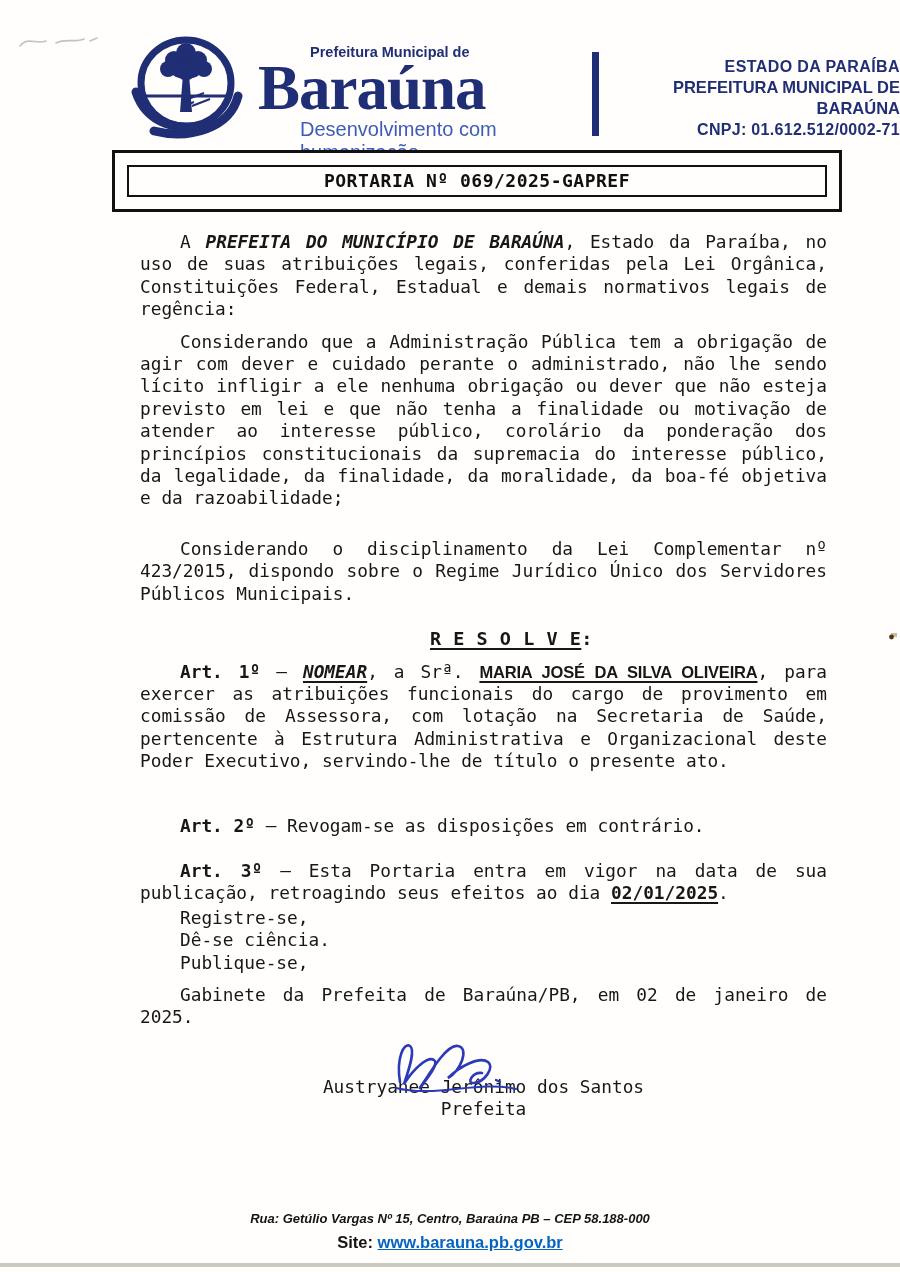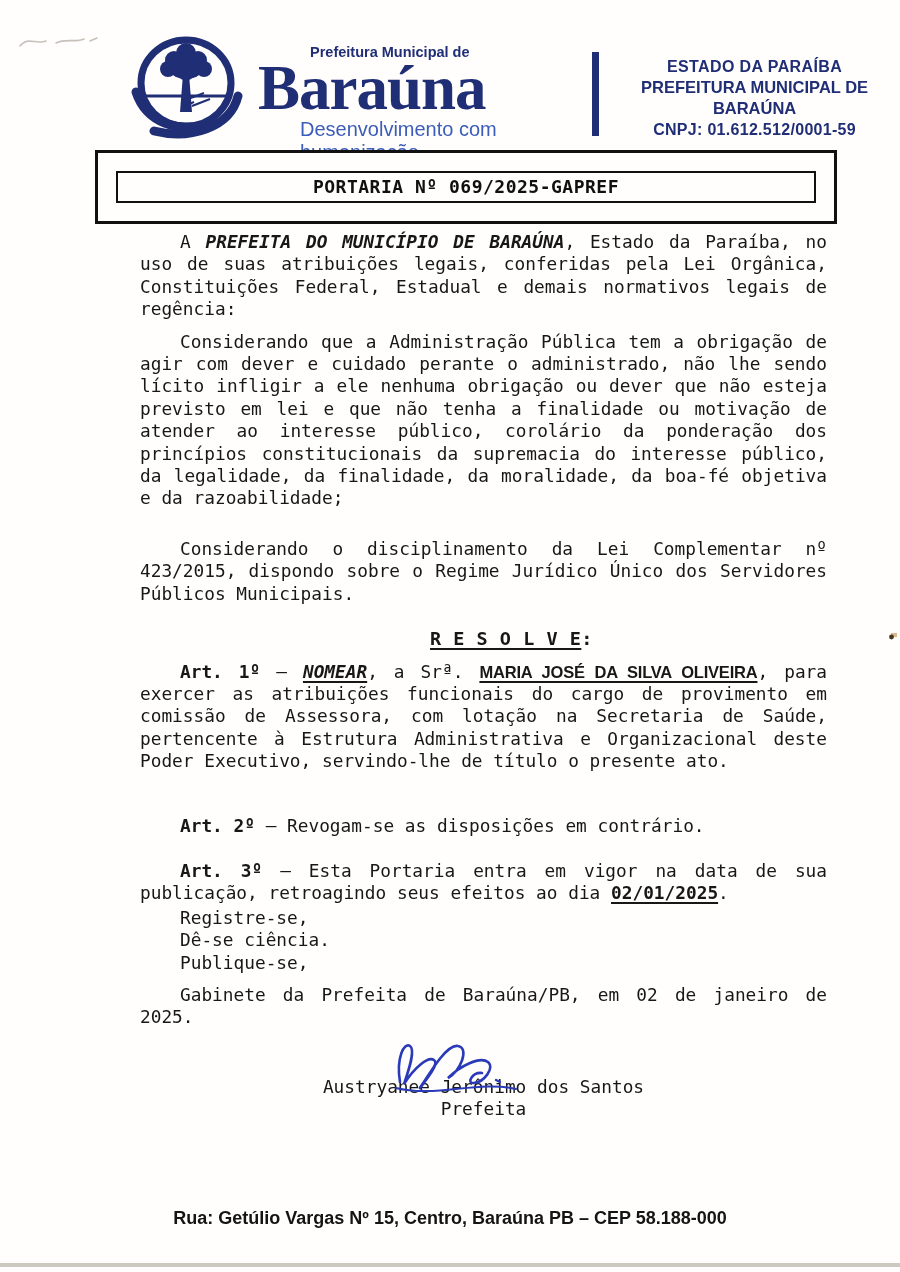--- a/index.html
+++ b/index.html
@@ -10,43 +10,43 @@
     font-family:"DejaVu Sans Mono",monospace;color:#1b1b1b;
   }
   
   .header{position:absolute;left:126px;top:36px;display:flex;align-items:flex-start;}
   .logo-svg{width:120px;height:104px;flex:0 0 auto;}
   .wordmark-block{position:relative;margin-left:12px;padding-top:8px;}
   .pretitle{margin-left:52px;font-family:"Liberation Sans",sans-serif;font-weight:600;font-size:14.5px;color:#202e76;}
   .wordmark{font-family:"Liberation Serif",serif;font-weight:700;font-size:63px;line-height:56px;color:#202e76;letter-spacing:-1px;}
   .tagline{margin-left:42px;margin-top:2px;font-family:"Liberation Sans",sans-serif;font-size:20px;color:#3b5cb8;}
   .hdr-divider{width:7px;height:84px;background:#202e76;margin:16px 10px 0 14px;flex:0 0 auto;}
-  .gov-block{margin-top:20px;text-align:center;color:#202e76;font-family:"Liberation Sans",sans-serif;font-weight:700;width:330px;line-height:21px;}
+  .gov-block{margin-top:20px;text-align:right;color:#202e76;font-family:"Liberation Sans",sans-serif;font-weight:700;width:330px;line-height:21px;}
   .gov-line1{font-size:16px;letter-spacing:.4px;}
   .gov-line2{font-size:16.5px;}
   .gov-line3{font-size:16px;letter-spacing:.3px;}
   
-  .title-box{position:absolute;left:95px;top:150px;width:700px;border:3px solid #111;padding:18px;background:#fffefc;}
+  .title-box{position:absolute;left:112px;top:150px;width:700px;border:3px solid #111;padding:12px;background:#fffefc;}
   .title-inner{border:2px solid #111;text-align:center;font-weight:700;font-size:18px;line-height:28px;letter-spacing:.5px;color:#101010;}
   
   .doc-body{position:absolute;left:140px;top:231px;width:687px;font-size:17.8px;line-height:22.4px;text-align:justify;color:#171717;}
   .para{margin:0;text-indent:40px;}
   .mt23{margin-top:23px}.mt26{margin-top:10px}.mt27{margin-top:42px}.mt28{margin-top:28px}
   .b{font-weight:700;}
   .bi{font-weight:700;font-style:italic;}
   .u{text-decoration:underline;text-underline-offset:3px;text-decoration-thickness:1.6px;}
   .resolve{margin-top:23px;padding-left:56px;text-indent:0;font-weight:700;font-size:18.5px;letter-spacing:.5px;text-align:center;}
   .name-sans{font-family:"Liberation Sans",sans-serif;font-weight:700;font-size:16.5px;letter-spacing:-.2px;}
   .closing-line{text-indent:40px;text-align:left;}
   .first-closing{margin-top:2px;}
   .sig-block{margin-top:47px;text-align:center;position:relative;text-indent:0;}
   .sig-scribble{position:absolute;left:252px;top:-40px;width:164px;height:64px;pointer-events:none;}
   
   .footer{position:absolute;left:0;top:1206px;width:900px;text-align:center;font-family:"Liberation Sans",sans-serif;font-weight:700;color:#141414;}
-  .footer-address{font-size:18px;line-height:25px;}
+  .footer-address{font-size:13px;line-height:25px;font-style:italic;}
   .footer-site{font-size:16.5px;line-height:23px;}
   .footer-link{color:#0563c1;text-decoration:underline;cursor:pointer;}
   
   .pencil-mark{position:absolute;left:18px;top:30px;width:96px;height:24px;opacity:.75;}
   .edge-speck{position:absolute;left:888px;top:632px;width:10px;height:9px;}
   .bottom-band{position:absolute;left:0;top:1263px;width:900px;height:4px;background:#ccc9c1;}
 </style>
 </head>
 <body>
 
@@ -82,21 +82,21 @@
       <div class="pretitle">Prefeitura Municipal de</div>
       <div class="wordmark">Baraúna</div>
       <div class="tagline">Desenvolvimento com humanização</div>
     </div>
 
     <div class="hdr-divider"></div>
 
     <div class="gov-block">
       <div class="gov-line1">ESTADO DA PARAÍBA</div>
       <div class="gov-line2">PREFEITURA MUNICIPAL DE BARAÚNA</div>
-      <div class="gov-line3">CNPJ: 01.612.512/0001-59</div>
+      <div class="gov-line3">CNPJ: 01.612.512/0002-71</div>
     </div>
   </header>
 
   <div class="title-box">
     <div class="title-inner">PORTARIA Nº 069/2025-GAPREF</div>
   </div>
 
   <main class="doc-body">
 
     <p class="para"><span>A </span><span class="bi">PREFEITA DO MUNICÍPIO DE BARAÚNA</span><span>, Estado da Paraíba, no uso de suas atribuições legais, conferidas pela Lei Orgânica, Constituições Federal, Estadual e demais normativos legais de regência:</span></p>
@@ -133,17 +133,18 @@
     </div>
   </main>
 
   <svg class="edge-speck" viewBox="0 0 10 9">
     <rect x="3" y="1" width="6" height="4" fill="#d9b98a"></rect>
     <circle cx="3.5" cy="5" r="2.4" fill="#4a3520"></circle>
   </svg>
 
   <footer class="footer">
     <div class="footer-address">Rua: Getúlio Vargas Nº 15, Centro, Baraúna PB – CEP 58.188-000</div>
+    <div class="footer-site"><span>Site: </span><a href="#" class="footer-link">www.barauna.pb.gov.br</a></div>
   </footer>
 
   <div class="bottom-band"></div>
 
 </div>
 
 </body></html>

